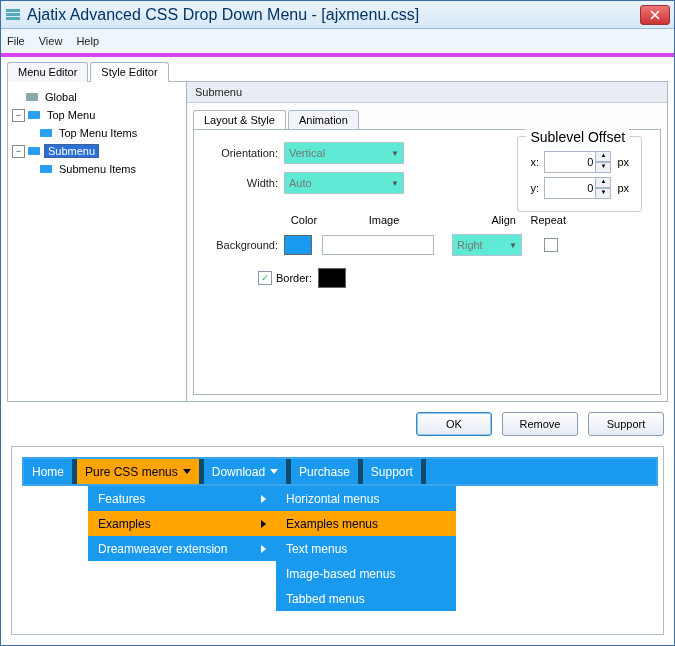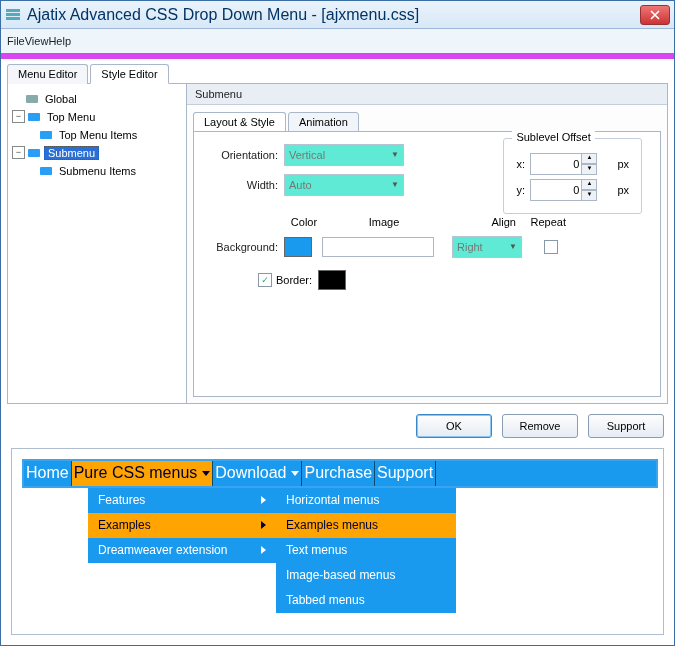--- a/index.html
+++ b/index.html
@@ -1,21 +1,21 @@
 <!DOCTYPE html>
 <html><head>
 <meta charset="utf-8">
 <style>
 html,body{margin:0;padding:0;font-family:"Segoe UI",Tahoma,sans-serif;font-size:11px;color:#000;background:#fff}
 .window{width:675px;height:646px;box-sizing:border-box;border:1px solid #3b6ea5;background:#fff;display:flex;flex-direction:column}
 .titlebar{height:28px;background:linear-gradient(#eaf3fb,#d7e8f7);display:flex;align-items:center;padding:0 4px;border-bottom:1px solid #a0b8d8}
 .titlebar .icon{width:16px;height:16px;margin-right:6px}
 .titlebar .title{flex:1;color:#003366;font-size:16px}
 .titlebar .close{width:28px;height:18px;background:linear-gradient(#e77,#c33);border:1px solid #933;border-radius:3px;color:#fff;display:flex;align-items:center;justify-content:center;font-weight:bold;font-size:10px}
-.menubar{height:20px;display:flex;align-items:center;padding:2px 6px;background:#eef5fb;border-bottom:6px solid #d946ef}
+.menubar{height:20px;display:flex;align-items:center;padding:2px 6px;gap:14px;background:#eef5fb;border-bottom:4px solid #d946ef}
 .menubar span{color:#222}
 .tabs{display:flex;padding:4px 6px 0 6px;background:#fff}
 .tab{padding:3px 10px;border:1px solid #a9b7c9;border-bottom:none;background:#f4f6f9;margin-right:2px;border-radius:3px 3px 0 0;position:relative;top:1px}
 .tab.active{background:#fff;border-bottom:1px solid #fff;z-index:2}
 .editor-area{display:flex;border-top:1px solid #a9b7c9;margin:0 6px;flex:0 0 auto;height:320px;background:#fff}
 .tree-pane{width:180px;border:1px solid #a9b7c9;border-top:none;padding:6px 4px;background:#fff;box-sizing:border-box}
 .tree-row{display:flex;align-items:center;height:16px;padding:1px 0}
 .tree-toggle{width:11px;height:11px;border:1px solid #888;display:flex;align-items:center;justify-content:center;font-size:9px;line-height:1;margin-right:3px;color:#444;background:#fff}
 .tree-spacer{width:14px;display:inline-block}
 .tree-icon{width:12px;height:8px;background:#2a9df4;margin-right:4px;border-radius:1px}
@@ -26,40 +26,40 @@
 .props-header{background:#e9eef5;padding:4px 8px;font-weight:normal;color:#222;border-bottom:1px solid #c5cfdb}
 .props-tabs{display:flex;margin:6px 6px 0 6px}
 .props-tab{padding:3px 10px;border:1px solid #a9b7c9;background:#f1f4f8;border-radius:3px 3px 0 0;margin-right:2px;position:relative;top:1px}
 .props-tab.active{background:#fff;border-bottom:1px solid #fff}
 .props-body{border:1px solid #a9b7c9;margin:0 6px 6px 6px;flex:1;padding:12px;position:relative;background:#fff}
 .form-row{display:flex;align-items:center;margin-bottom:8px}
 .form-label{width:72px;text-align:right;margin-right:6px;color:#222}
 .combo{display:flex;align-items:center;border:1px solid #b7c2d2;background:#5eead4;height:20px;width:110px;color:#777;padding:0 4px;justify-content:space-between}
 .combo .arrow{font-size:8px;color:#555}
 .offset-group{position:absolute;right:18px;top:6px;border:1px solid #c5cfdb;border-radius:3px;padding:10px 12px 8px 12px}
-.offset-group .legend{position:absolute;top:-8px;left:8px;background:#fff;padding:0 4px;font-size:11px}
+.offset-group .legend{position:absolute;top:-8px;left:8px;background:#fff;padding:0 4px;font-size:14px}
 .spin{display:flex;align-items:center;margin:4px 0}
 .spin label{width:14px}
 .spin input{width:46px;height:18px;border:1px solid #abb6c6;text-align:right;padding-right:2px;font-family:inherit;font-size:11px}
 .spin .btns{display:flex;flex-direction:column;margin-left:-1px}
 .spin .btns div{width:14px;height:9px;border:1px solid #abb6c6;background:#eef2f7;font-size:6px;text-align:center;line-height:7px}
-.spin .unit{margin-left:20px}
+.spin .unit{margin-left:6px}
 .hdr-row{display:flex;margin-top:20px}
 .hdr-row .cell{text-align:center}
 .bg-row{display:flex;align-items:center;margin-top:8px}
 .swatch{width:26px;height:18px;border:1px solid #666}
 .wide-input{width:110px;height:18px;border:1px solid #abb6c6;background:#fff}
 .align-combo{width:60px}
 .chk{width:12px;height:12px;border:1px solid #8a97a8;background:#fff;display:inline-flex;align-items:center;justify-content:center;font-size:9px;color:#2a6}
 .buttons-row{display:flex;justify-content:flex-end;gap:10px;padding:10px 10px}
 .btn{width:74px;height:22px;border:1px solid #8a9bb2;background:linear-gradient(#fdfdfd,#e6ecf4);border-radius:3px;display:flex;align-items:center;justify-content:center;font-size:11px}
 .btn.primary{border:1px solid #3a87c8;box-shadow:0 0 0 1px #8fc6ef inset}
 .preview{margin:0 10px 10px 10px;border:1px solid #b0bdce;height:192px;padding:10px;background:#fff;box-sizing:border-box}
 .nav{display:flex;height:25px;border:2px solid #3aa5ef;background:#1a9aef;width:632px}
-.nav-item{padding:0 2px;display:flex;align-items:center;color:#fff;border-right:1px solid #0c4a6e;font-size:16px;gap:5px}
+.nav-item{padding:0 8px;display:flex;align-items:center;color:#fff;border-right:5px solid #0c4a6e;font-size:12px;gap:5px}
 .nav-item.active{background:#ffa400;color:#003}
 .tri{width:0;height:0;border-left:4px solid transparent;border-right:4px solid transparent;border-top:5px solid currentColor}
 .submenu1{margin-left:66px;width:188px}
 .sub-item{height:25px;background:#1a9aef;color:#fff;display:flex;align-items:center;padding:0 10px;justify-content:space-between;font-size:12px}
 .sub-item.active{background:#ffa400;color:#003}
 .sub-item .rtri{width:0;height:0;border-top:4px solid transparent;border-bottom:4px solid transparent;border-left:5px solid currentColor}
 .submenu-wrap{display:flex}
 .submenu2{width:180px}
 </style>
 </head>

